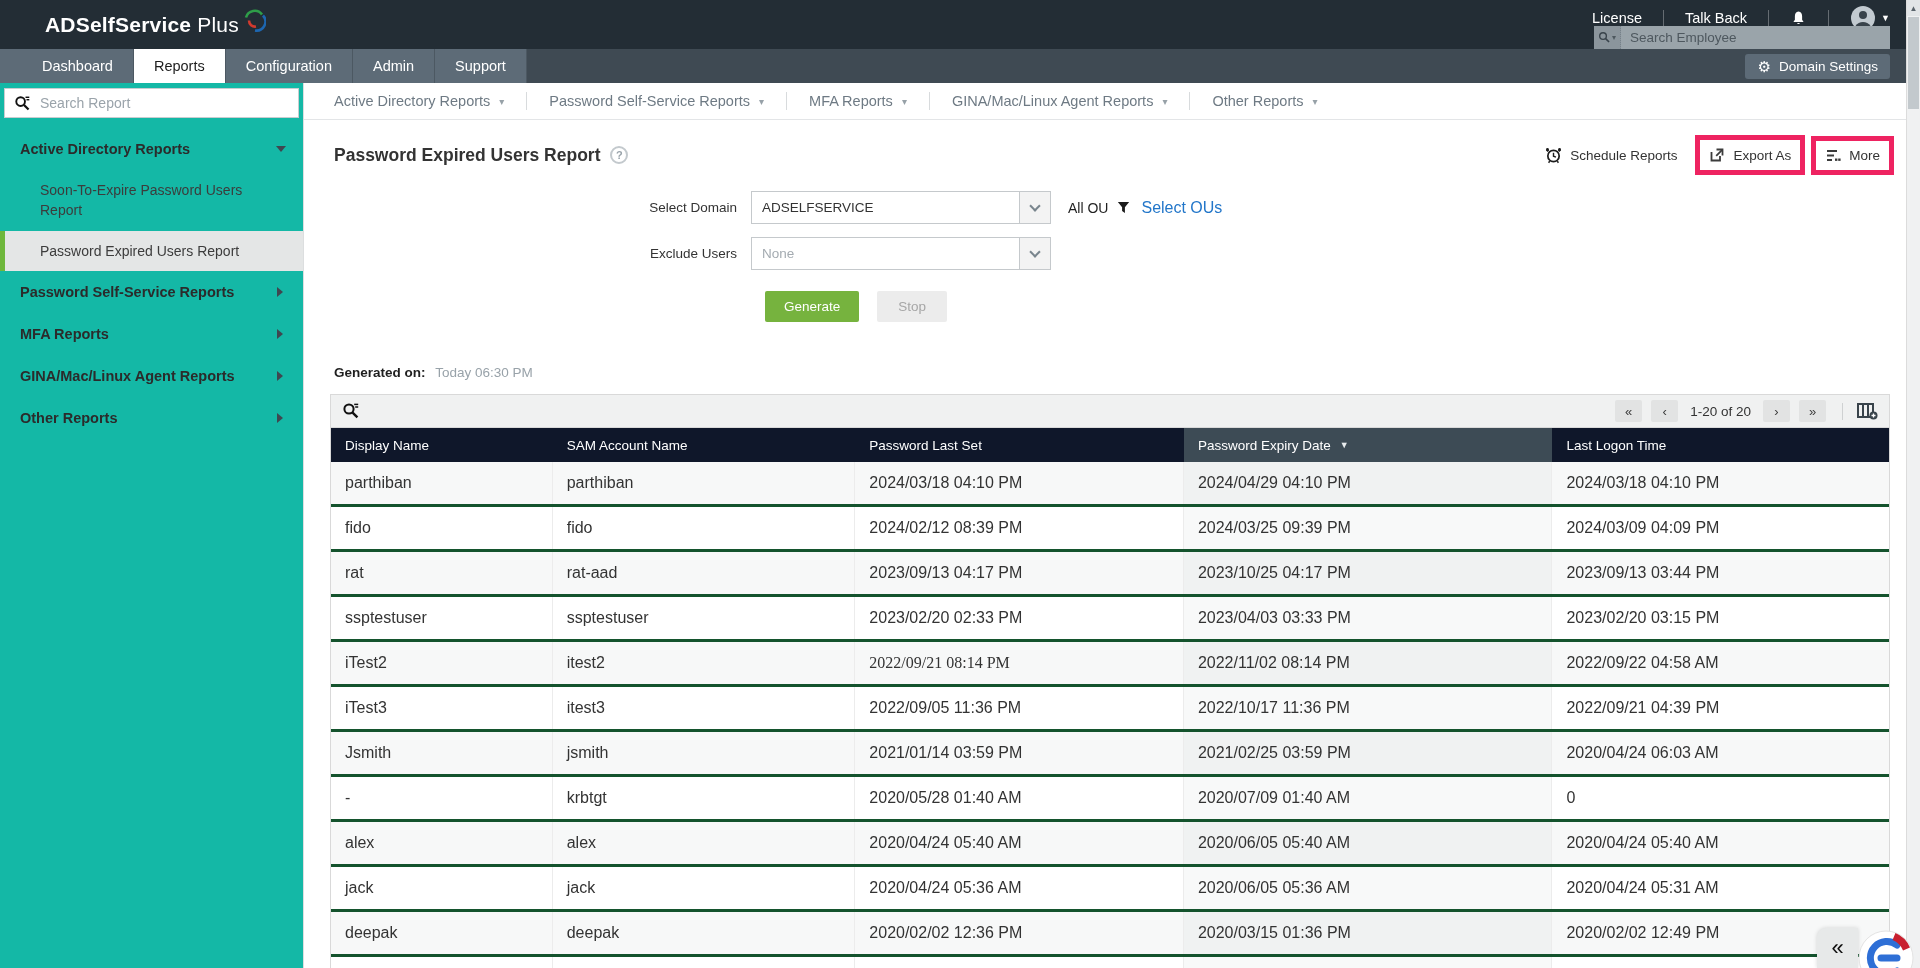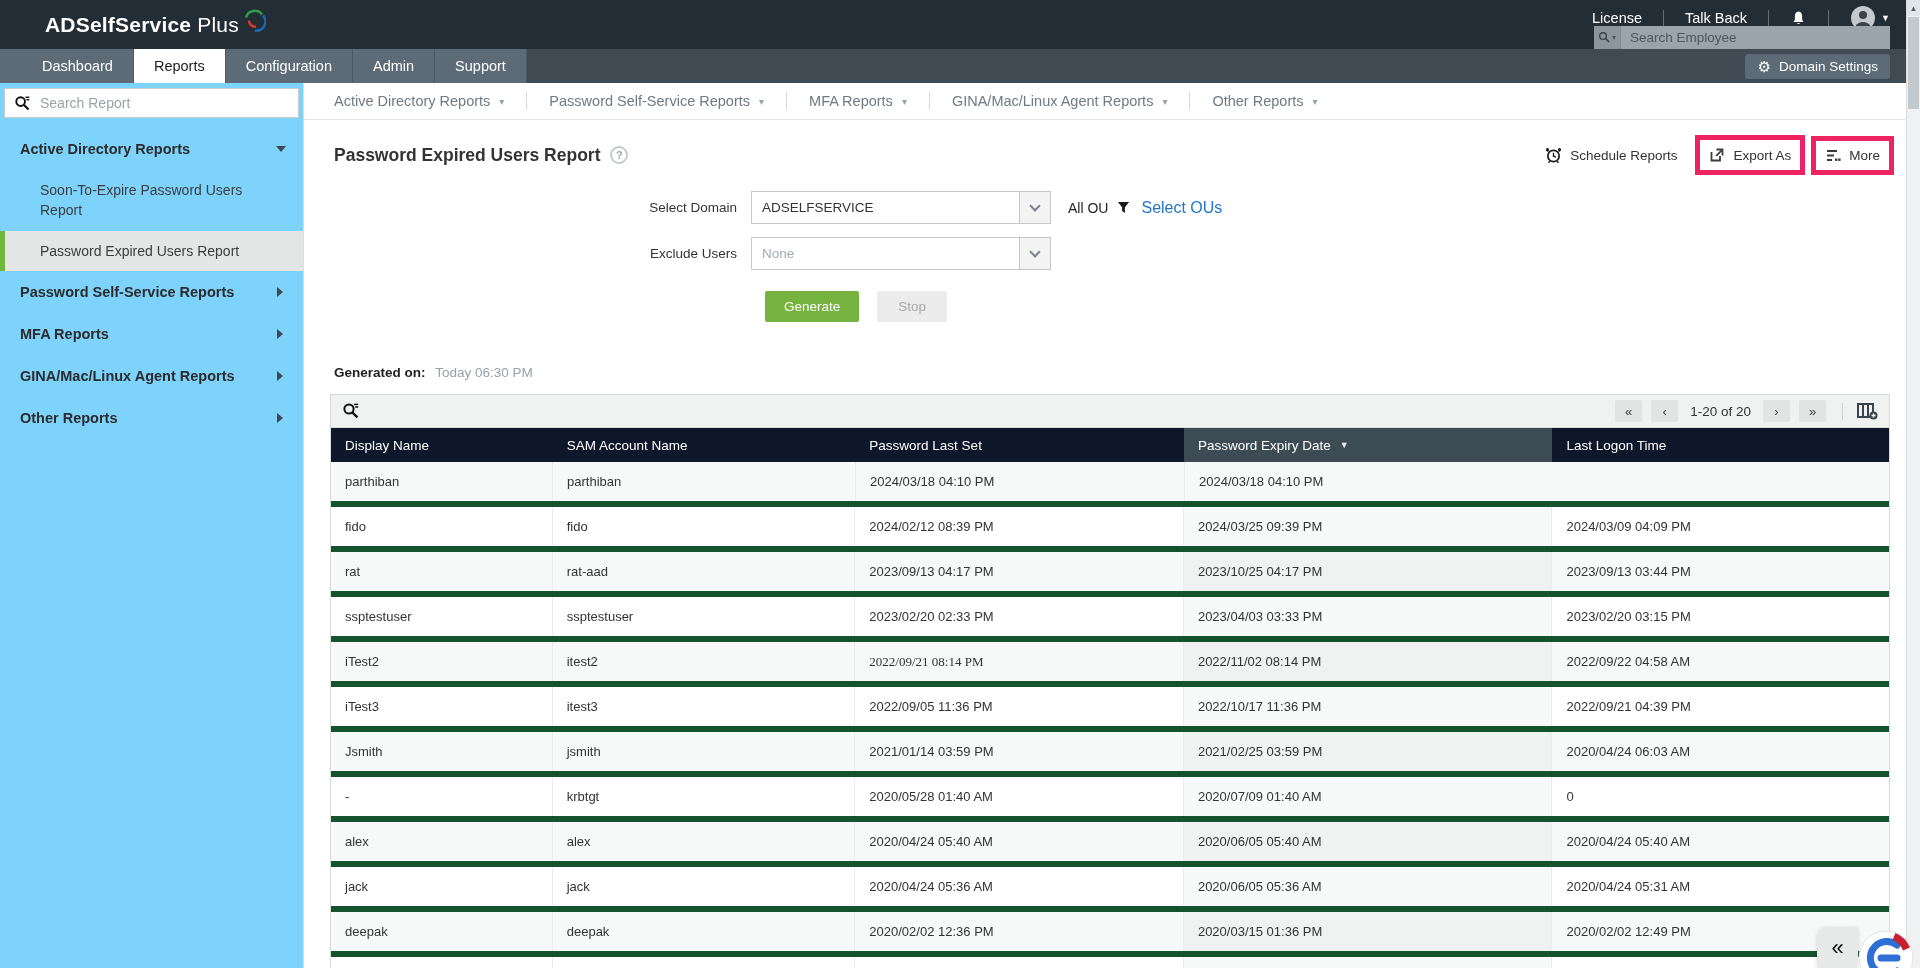--- a/index.html
+++ b/index.html
@@ -29,21 +29,21 @@
   .domain-btn { position:absolute; right:30px; top:5px; height:25px; background:#5d6b77; border-radius:3px; color:#fff; font-size:13.5px; padding:0 12px; display:flex; align-items:center; gap:8px; }
   .gear { font-size:15px; line-height:1; }
 
   
   .menubar { position:absolute; left:304px; top:83px; right:14px; height:37px; background:#fff; border-bottom:1px solid #e3e5e7; display:flex; align-items:center; padding-left:8px; z-index:4; }
   .menu-item { display:flex; align-items:center; gap:9px; padding:0 22px; font-size:14.5px; color:#6e7a84; cursor:default; }
   .menu-caret { font-size:10px; color:#97a1a8; }
   .menu-sep { width:1px; height:18px; background:#d8dbdd; }
 
   
-  .sidebar { position:absolute; left:0; top:83px; width:304px; bottom:0; background:#7dd3fc; border-right:1px solid #dcdedf; z-index:4; }
+  .sidebar { position:absolute; left:0; top:83px; width:304px; bottom:0; background:#14b8a6; border-right:1px solid #dcdedf; z-index:4; }
   .side-search { margin:5px 4px 10px 4px; height:30px; background:#fff; border:1px solid #c9cdd0; display:flex; align-items:center; gap:9px; padding:0 9px; }
   .side-search .ph { font-size:14px; color:#9aa3aa; }
   .side-section-h { position:relative; padding:13px 34px 13px 20px; font-size:14.5px; font-weight:bold; color:#2b2b2b; cursor:default; }
   .tri-right { position:absolute; right:20px; top:50%; margin-top:-5px; width:0; height:0; border-left:6px solid #3f4750; border-top:5px solid transparent; border-bottom:5px solid transparent; }
   .tri-down { position:absolute; right:17px; top:50%; margin-top:-3px; width:0; height:0; border-top:6px solid #3f4750; border-left:5px solid transparent; border-right:5px solid transparent; }
   .side-child { padding:10px 20px 10px 40px; font-size:14px; color:#3c3c3c; line-height:1.45; cursor:default; }
   .side-child.active { background:#e4e6e6; border-left:5px solid #6eb73c; padding-left:35px; }
 
   
   .main { position:absolute; left:304px; top:120px; right:14px; bottom:0; background:#fff; overflow:hidden; }
@@ -76,21 +76,21 @@
   .t-toolbar { height:33px; background:#f0f1f1; border-bottom:1px solid #d9d9d9; display:flex; align-items:center; padding:0 11px; }
   .t-right { margin-left:auto; display:flex; align-items:center; }
   .pg-btn { width:27px; height:22px; background:#e2e3e3; border-radius:2px; display:flex; align-items:center; justify-content:center; font-size:13px; color:#3c3c3c; margin-left:9px; cursor:default; }
   .pg-text { margin:0 12px; font-size:13.5px; color:#333; }
   .col-pick { margin-left:16px; padding-left:14px; border-left:1px solid #cfd1d2; display:flex; align-items:center; }
 
   .t-header { display:flex; height:34px; background:#0f172a; color:#fff; font-size:13.5px; }
   .t-hcell { display:flex; align-items:center; padding-left:14px; cursor:default; }
   .t-hcell.sorted { background:#3d4b55; }
   .sort-caret { font-size:9px; margin-left:9px; color:#e8ecee; }
-  .t-row { display:flex; height:45px; border-bottom:6px solid #14532d; background:#fff; font-size:13px; color:#333; }
+  .t-row { display:flex; height:45px; border-bottom:3px solid #14532d; background:#fff; font-size:16px; color:#333; }
   .t-row:nth-child(odd) { background:#f7f8f8; }
   .t-cell { display:flex; align-items:center; padding-left:14px; border-right:1px solid #ececec; overflow:hidden; white-space:nowrap; }
   .t-cell:last-child { border-right:none; }
   .t-cell.sorted { background:rgba(62,75,85,0.035); }
 
   
   .scrollbar { position:absolute; right:0; top:0; width:14px; bottom:0; background:#f0f1f2; border-left:1px solid #dcdcdc; z-index:40; }
   .sb-up { height:16px; background:#e2e5e7; display:flex; align-items:center; justify-content:center; font-size:8px; color:#5a646c; }
   .sb-thumb { position:absolute; left:1px; right:1px; top:17px; height:92px; background:#c3c9cd; }
 
@@ -353,20 +353,21 @@
         </div>
         <div class="t-hcell" style="width: 337px;">
           <span>Last Logon Time</span>
         </div>
       </div>
     <div>
         <div class="t-row">
           <div class="t-cell" style="width: 222px;">parthiban</div>
           <div class="t-cell" style="width: 303px;">parthiban</div>
           <div class="t-cell" style="width: 329px;">2024/03/18 04:10 PM</div>
+          <div class="t-cell sorted" style="width: 369px;">2024/04/29 04:10 PM</div>
           <div class="t-cell" style="width: 337px;">2024/03/18 04:10 PM</div>
         </div>
         <div class="t-row">
           <div class="t-cell" style="width: 222px;">fido</div>
           <div class="t-cell" style="width: 303px;">fido</div>
           <div class="t-cell" style="width: 329px;">2024/02/12 08:39 PM</div>
           <div class="t-cell sorted" style="width: 369px;">2024/03/25 09:39 PM</div>
           <div class="t-cell" style="width: 337px;">2024/03/09 04:09 PM</div>
         </div>
         <div class="t-row">

